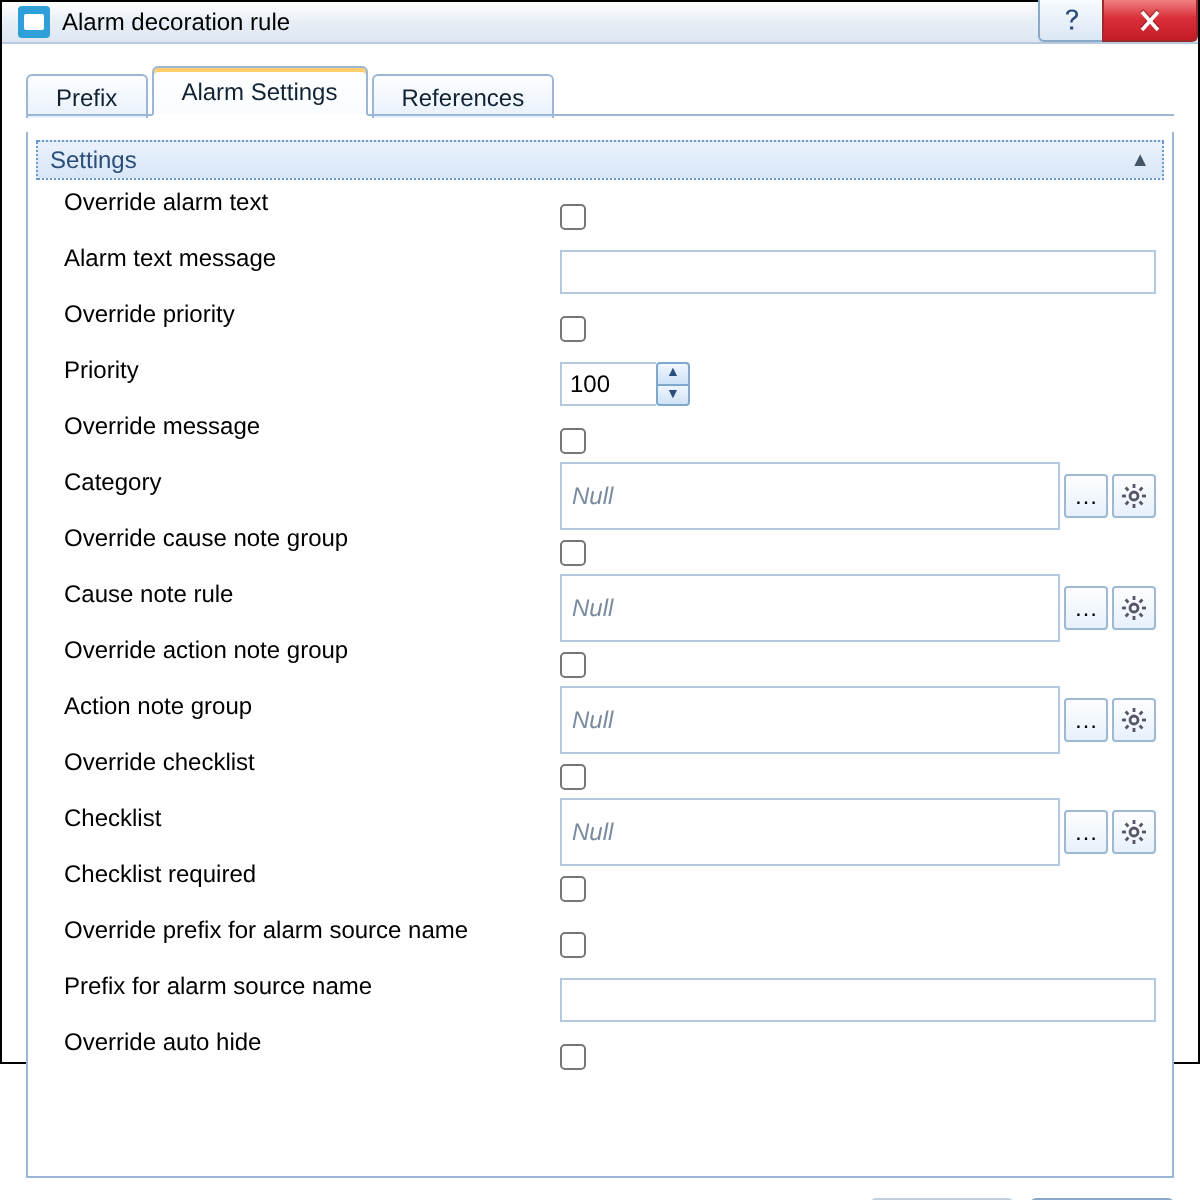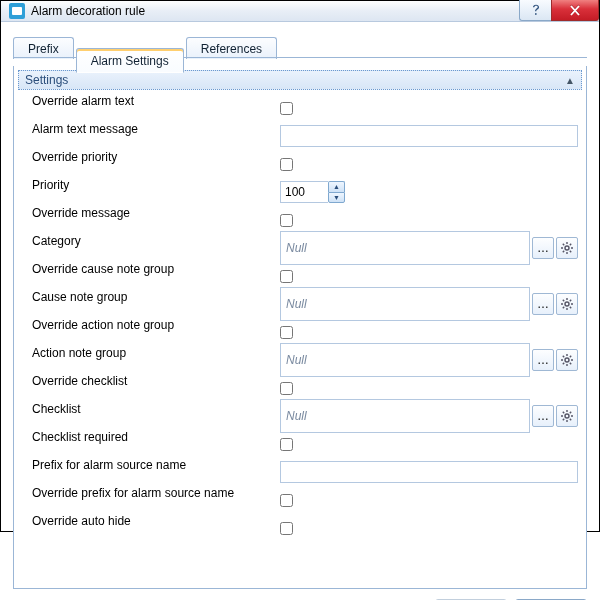--- a/index.html
+++ b/index.html
@@ -36,21 +36,21 @@
   
   .tabstrip { display:flex; align-items:flex-end; height:24px; position:relative; }
   .tabstrip::after { content:""; position:absolute; left:0; right:0; bottom:0; height:1px; background:#9bb6d6; }
   .tab {
     padding: 4px 14px 3px; border:1px solid #9bb6d6; border-bottom:none;
     border-radius: 3px 3px 0 0; margin-right: 2px;
     background: linear-gradient(#fcfdff,#e9f1fb); position:relative; top:1px;
     color:#123; cursor:default;
   }
   .tab.active {
-    background: linear-gradient(#ffffff,#f9fcff); z-index:2; top:15px;
+    background: linear-gradient(#ffffff,#f9fcff); z-index:2; top:0;
     border-bottom: 1px solid #fff; padding-top:5px; padding-bottom:4px;
     box-shadow: inset 0 2px 0 #ffcf6f;
   }
   
   .pane {
     flex:1; border:1px solid #9bb6d6; background:#fff; display:flex;
     border-top: none; overflow:hidden; position:relative;
   }
   .pane-inner { flex:1; overflow-y: scroll; overflow-x: hidden; padding: 4px 0 6px 0; }
   .group-header {
@@ -200,21 +200,21 @@
               </span>
           </span>
         </div>
         <div class="row">
           <span class="label">Override cause note group</span>
           <span class="field">
               <input type="checkbox" class="chk" style="">
             </span>
         </div>
         <div class="row">
-          <span class="label">Cause note group</span>
+          <span class="label">Cause note rule</span>
           <span class="field">
             <span class="nullbox">Null</span>
             <span class="small-btn">
                 <span>…</span>
               </span>
             <span class="small-btn">
                 <svg class="gear-icon" viewBox="0 0 14 14">
                   <circle cx="7" cy="7" r="2" fill="none" stroke="#556" stroke-width="1.4"></circle>
                   <g stroke="#556" stroke-width="1.4">
                     <line x1="7" y1="1" x2="7" y2="3"></line>
@@ -290,29 +290,29 @@
               </span>
           </span>
         </div>
         <div class="row">
           <span class="label">Checklist required</span>
           <span class="field">
               <input type="checkbox" class="chk" style="">
             </span>
         </div>
         <div class="row">
+          <span class="label">Override prefix for alarm source name</span>
+          <span class="field">
+              <input type="checkbox" class="chk" style="">
+            </span>
+        </div>
+        <div class="row">
           <span class="label">Prefix for alarm source name</span>
           <span class="field">
               <input type="text" class="txt" value="" style="">
-            </span>
-        </div>
-        <div class="row">
-          <span class="label">Override prefix for alarm source name</span>
-          <span class="field">
-              <input type="checkbox" class="chk" style="">
             </span>
         </div>
         <div class="row">
           <span class="label">Override auto hide</span>
           <span class="field">
               <input type="checkbox" class="chk" style="">
             </span>
         </div>
 
         <div style="height:40px"></div>

